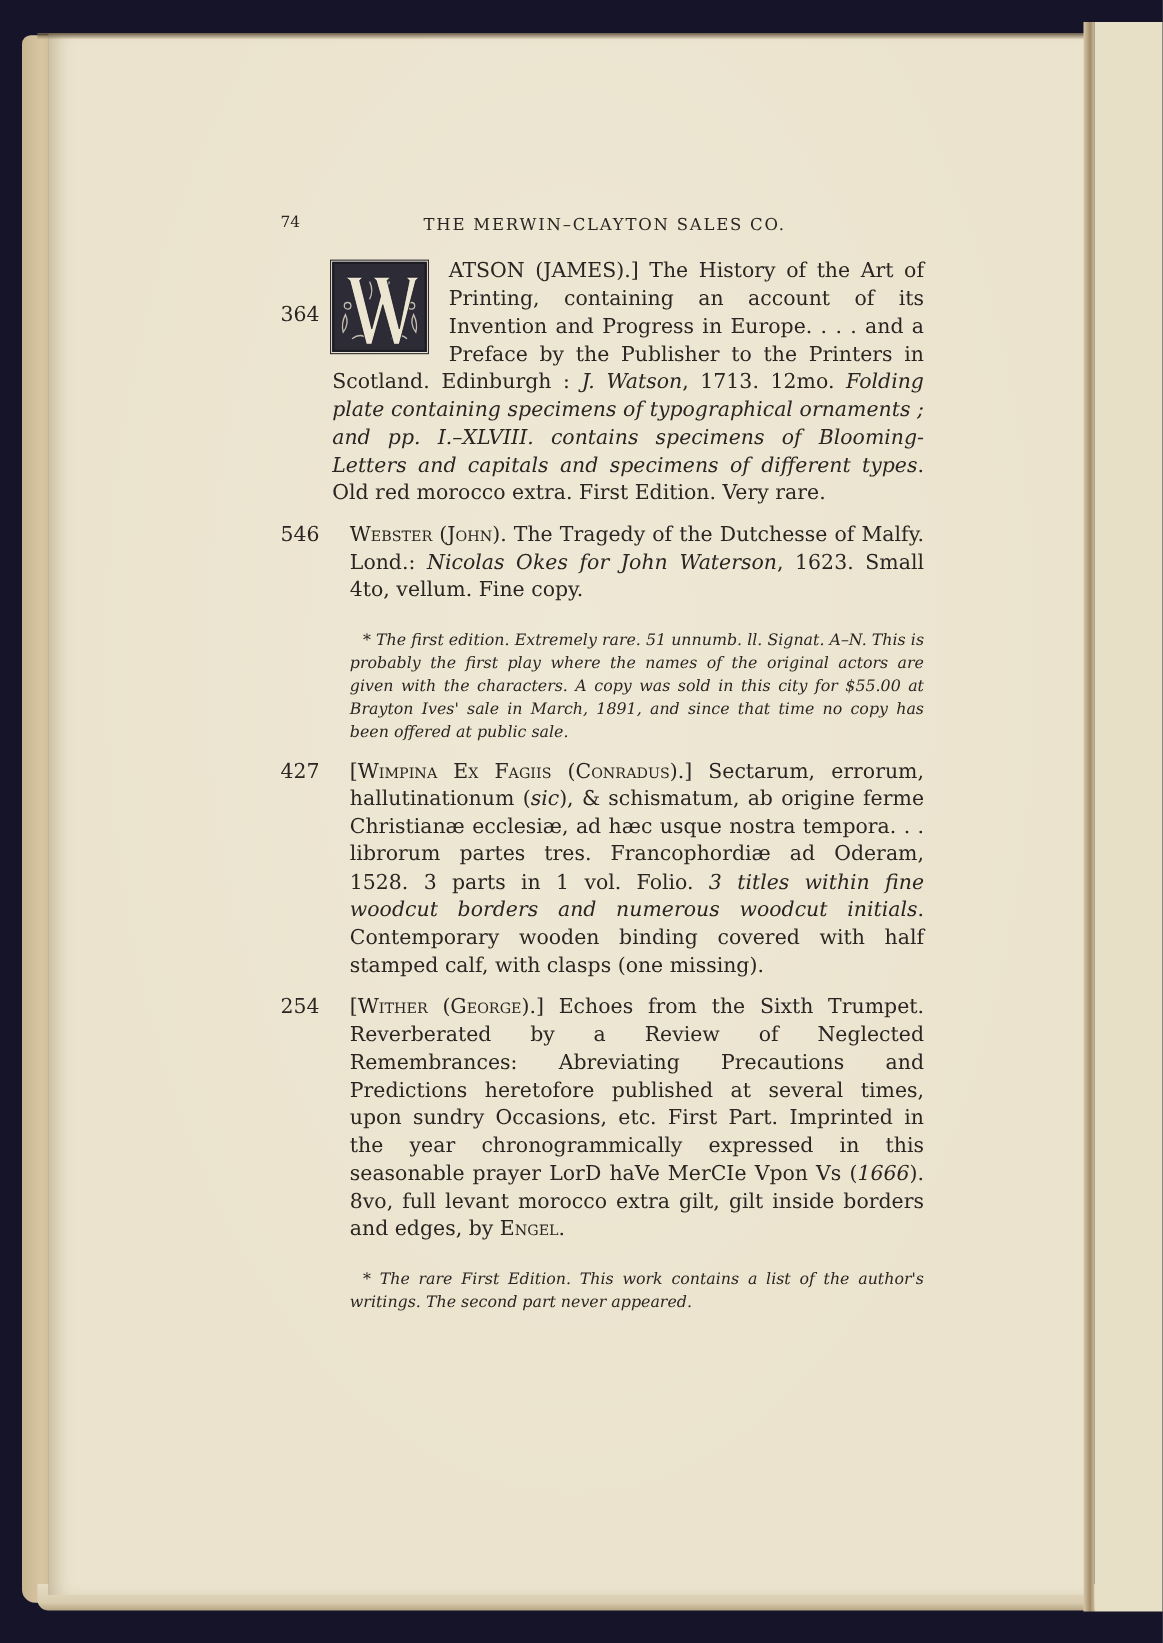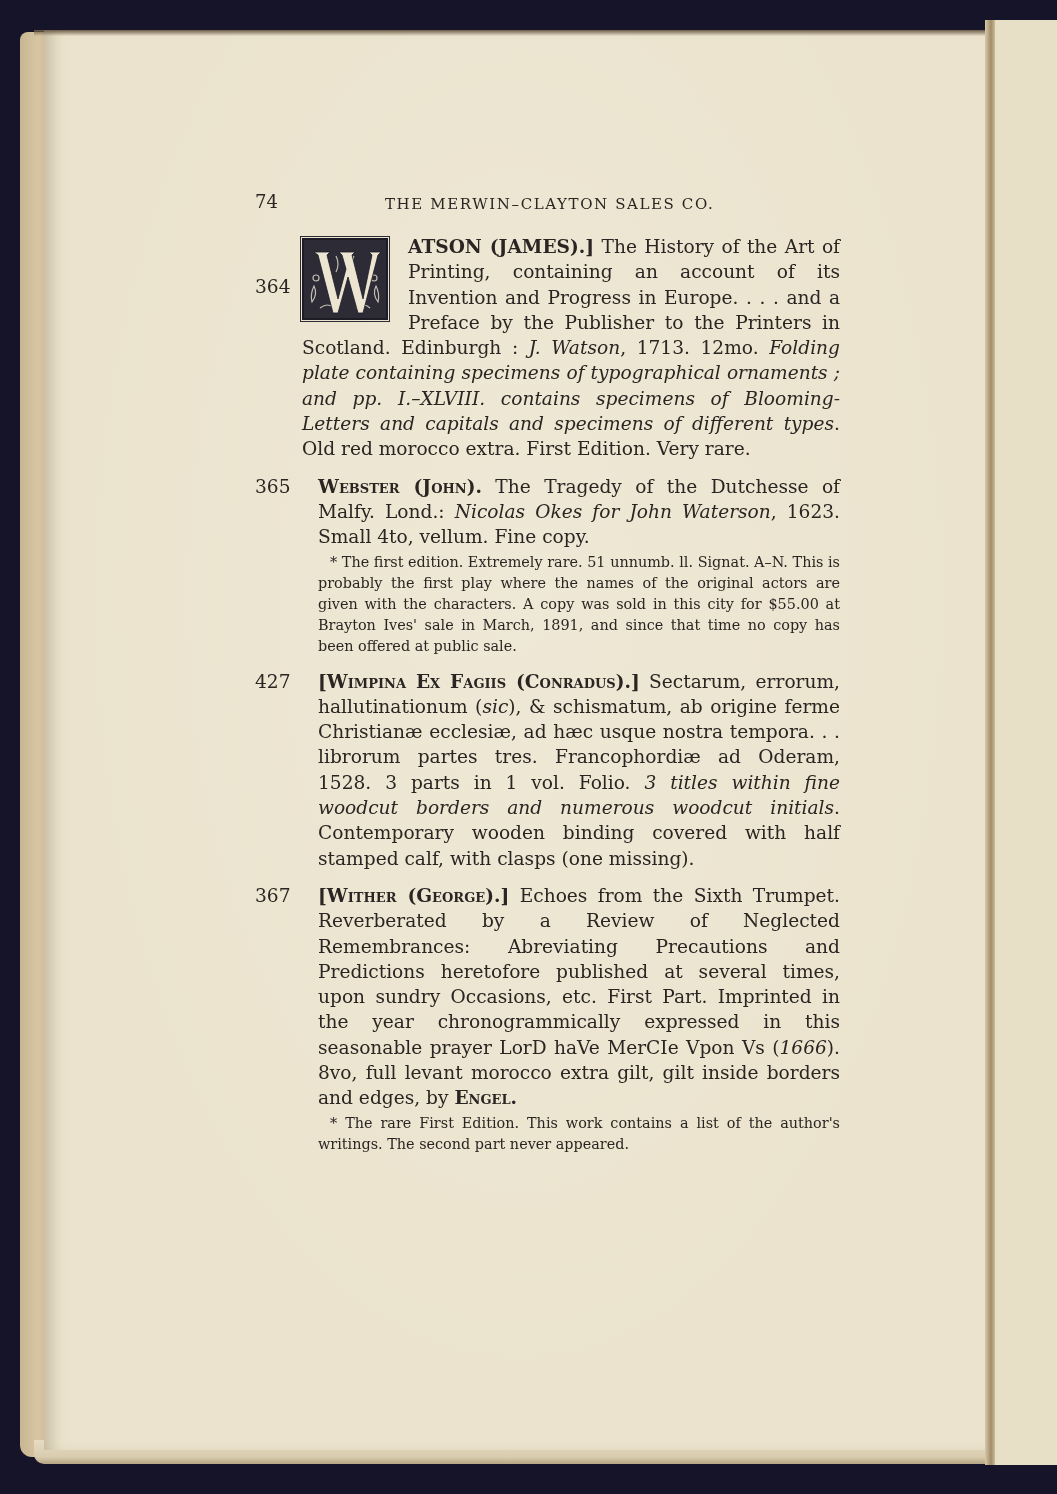--- a/index.html
+++ b/index.html
@@ -47,43 +47,44 @@
   }
   .content {
     position: absolute; left: 255px; top: 190px; width: 585px;
     color: #2a2522;
   }
   .running-head {
     position: relative; height: 30px;
   }
   .folio {
     position: absolute; left: 0; top: 0;
-    font-size: 18px; line-height: 24px;
+    font-size: 14px; line-height: 24px;
   }
   .head-title {
     position: absolute; left: 130px; top: 4px;
     font-size: 15px; letter-spacing: 1.6px; line-height: 20px;
   }
   .entry {
     position: relative;
     font-size: 18.6px; line-height: 25.3px;
     text-align: justify;
     padding-left: 63px;
     margin-bottom: 12px;
   }
   .lot {
     position: absolute; left: 0; top: 0;
   }
-  .sc { font-variant: small-caps; font-weight: bold; }
+  .sc { font-variant: small-caps; }
   .it { font-style: italic; }
   .note {
     font-size: 14.4px; line-height: 21px;
     text-align: justify;
-    margin-top: 2px;
+    margin-top: 22px;
     text-indent: 12px;
+    font-style: italic;
   }
   .dropcap {
     float: left; width: 82px; height: 78px;
     margin: 4px 20px 2px 0;
     background: #2c2b36;
     border: 2px solid #1d1c24;
     box-shadow: 0 0 0 1px #ebe3cd, 0 0 0 2px #2c2b36;
     position: relative;
     display: flex; align-items: center; justify-content: center;
   }
@@ -124,29 +125,29 @@
           <path d="M14 66 q8 -6 14 0"></path>
           <path d="M50 66 q8 -6 14 0"></path>
         </g>
         <path d="M8 10 h16 l-3 3 l11 44 l8 -30 l-4 -14 l-3 -3 h16 l-3 3 l11 44 l9 -44 l-3 -3 h12 l-3 3 l-15 58 h-5 l-10 -36 l-10 36 h-5 l-15 -58 z" fill="#ece5d2" stroke="#1d1c24" stroke-width="0.8"></path>
       </svg>
     </div>
     <span class="sc" style="font-variant:normal">ATSON (JAMES).]</span><span> The History of the Art of Printing, containing an account of its Invention and Progress in Europe. . . . and a Preface by the Publisher to the Printers in Scotland. Edinburgh : </span><span class="it">J. Watson</span><span>, 1713. 12mo. </span><span class="it">Folding plate containing specimens of typographical ornaments ; and pp. I.–XLVIII. contains specimens of Blooming-Letters and capitals and specimens of different types</span><span>. Old red morocco extra. First Edition. Very rare.</span>
   </div>
 
   <div class="entry">
-    <span class="lot">365</span>
+    <span class="lot">546</span>
     <span class="sc">Webster (John).</span><span> The Tragedy of the Dutchesse of Malfy. Lond.: </span><span class="it">Nicolas Okes for John Waterson</span><span>, 1623. Small 4to, vellum. Fine copy.</span>
     <div class="note">* The first edition. Extremely rare. 51 unnumb. ll. Signat. A–N. This is probably the first play where the names of the original actors are given with the characters. A copy was sold in this city for $55.00 at Brayton Ives' sale in March, 1891, and since that time no copy has been offered at public sale.</div>
   </div>
 
   <div class="entry">
     <span class="lot">427</span>
     <span class="sc">[Wimpina Ex Fagiis (Conradus).]</span><span> Sectarum, errorum, hallutinationum (</span><span class="it">sic</span><span>), &amp; schismatum, ab origine ferme Christianæ ecclesiæ, ad hæc usque nostra tempora. . . librorum partes tres. Francophordiæ ad Oderam, 1528. 3 parts in 1 vol. Folio. </span><span class="it">3 titles within fine woodcut borders and numerous woodcut initials</span><span>. Contemporary wooden binding covered with half stamped calf, with clasps (one missing).</span>
   </div>
 
   <div class="entry">
-    <span class="lot">367</span>
+    <span class="lot">254</span>
     <span class="sc">[Wither (George).]</span><span> Echoes from the Sixth Trumpet. Reverberated by a Review of Neglected Remembrances: Abreviating Precautions and Predictions heretofore published at several times, upon sundry Occasions, etc. First Part. Imprinted in the year chronogrammically expressed in this seasonable prayer LorD haVe MerCIe Vpon Vs (</span><span class="it">1666</span><span>). 8vo, full levant morocco extra gilt, gilt inside borders and edges, by </span><span class="sc">Engel.</span>
     <div class="note">* The rare First Edition. This work contains a list of the author's writings. The second part never appeared.</div>
   </div>
 
 </div>
 
 </body></html>

